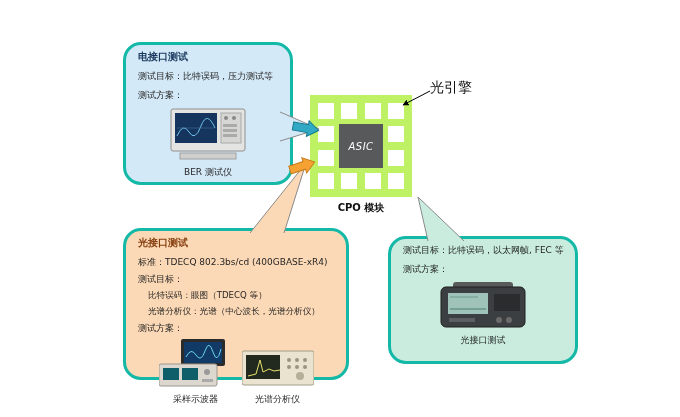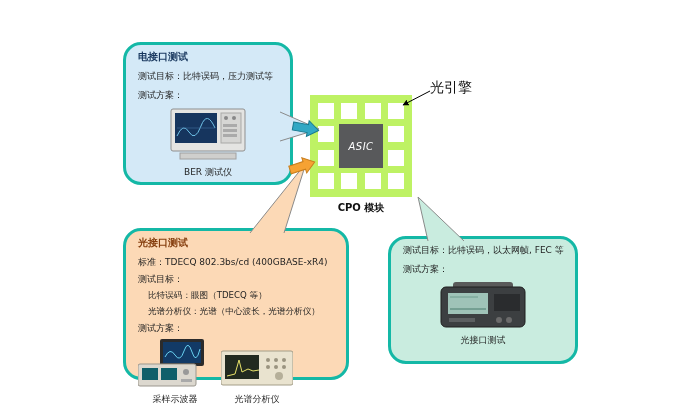--- a/index.html
+++ b/index.html
@@ -14,21 +14,21 @@
   .title { font-size:10px; font-weight:bold; margin-bottom:6px; white-space:nowrap; }
   .t-blue { color:#17365d; }
   .t-red  { color:#843c0c; }
   .t-grn  { color:#1a5e46; }
   .line { font-size:9px; color:#1f1f1f; margin-bottom:6px; white-space:nowrap; }
   .bubble-orange .line { margin-bottom:4px; }
   .indent { padding-left:10px; font-size:8.6px; }
   .caption { font-size:9px; color:#1f1f1f; text-align:center; margin-top:2px; white-space:nowrap; }
 
   .inst-block { text-align:center; margin-top:2px; }
-  .inst-row { display:flex; align-items:flex-end; gap:9px; margin-top:2px; }
+  .inst-row { display:flex; justify-content:center; align-items:flex-end; gap:9px; margin-top:2px; }
   .inst { display:flex; flex-direction:column; align-items:center; }
 
   
   .cpo { position:absolute; left:310px; top:95px; width:102px; height:102px; background:#bef264;font-style:italic; }
   .sq { position:absolute; width:16px; height:16px; background:#ffffff; }
   .asic { position:absolute; left:29px; top:29px; width:44px; height:44px; background:#58595b;
           color:#fff; font-size:10px; letter-spacing:.5px; display:flex; align-items:center; justify-content:center; }
   .cpo-label { position:absolute; left:310px; top:201px; width:102px; text-align:center; font-size:10px; color:#111;font-weight:bold; }
   .engine-label { position:absolute; left:430px; top:79px; font-size:14px; color:#111; white-space:nowrap; }
 

